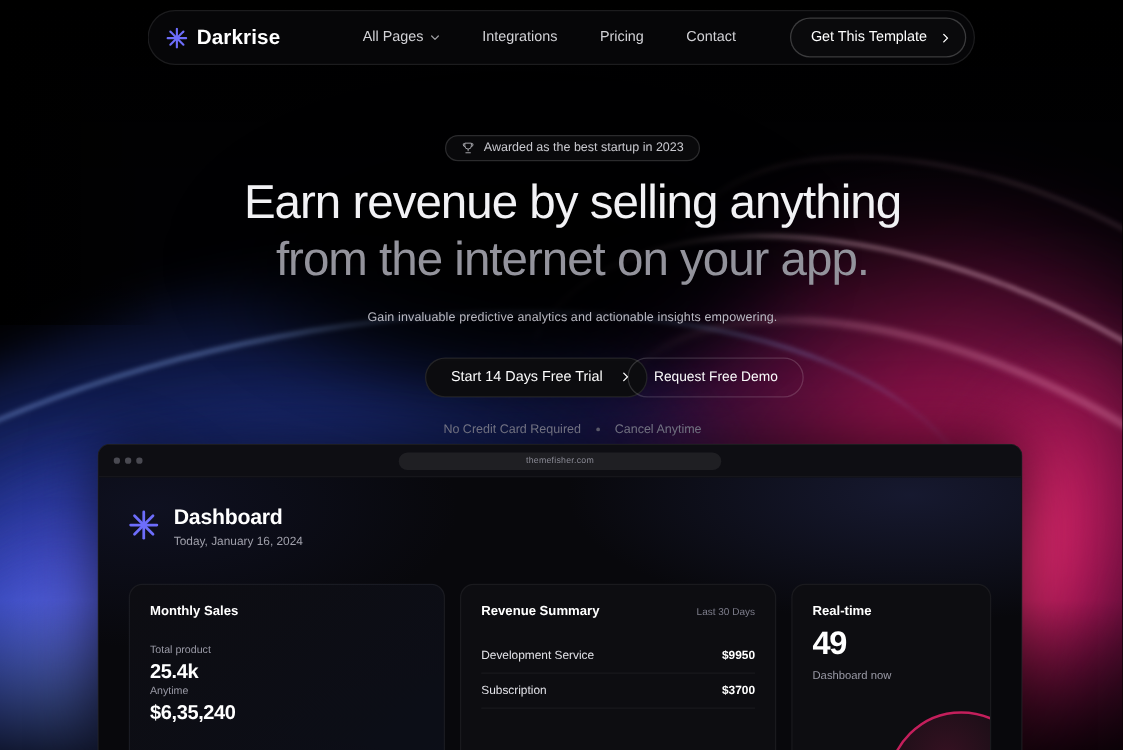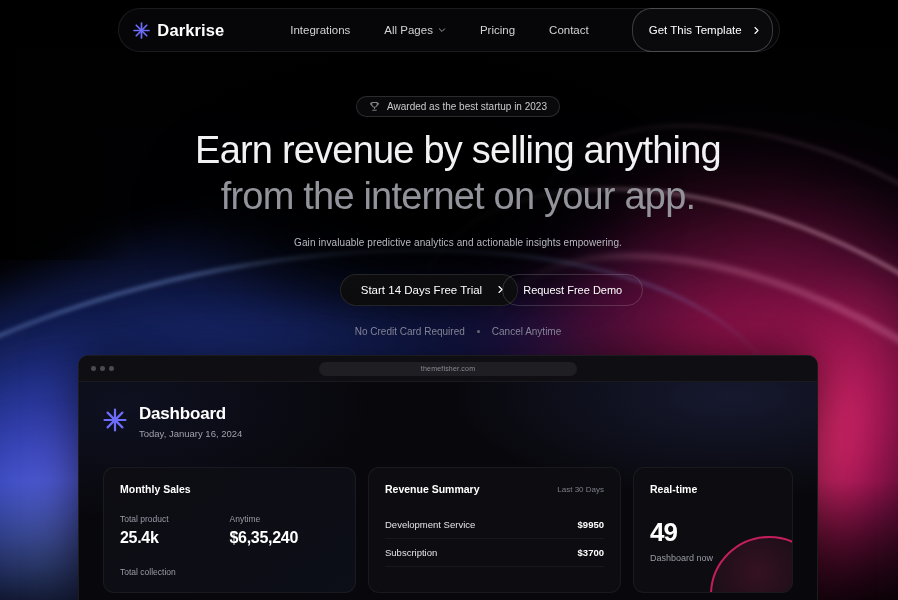--- a/index.html
+++ b/index.html
@@ -138,30 +138,30 @@
   .brand-name{ font-size:16.5px; font-weight:700; letter-spacing:.1px; color:#fff; }
   .nav-links{ display:flex; align-items:center; gap:0; }
   .nav-link{
     font-size:11.5px; color:#d2d2d6; padding:8px 17px; cursor:pointer;
     display:flex; align-items:center; gap:5px; white-space:nowrap;
   }
   .chev{ width:8px;height:8px; display:block; opacity:.75; }
   .cta{
     margin-left:26px;
     display:flex; align-items:center; gap:10px;
-    height:44px; padding:0 11px 0 16px;
+    height:32px; padding:0 11px 0 16px;
     border:1px solid rgba(255,255,255,.2);
     border-radius:20px;
     font-size:11.5px; color:#fff; cursor:pointer; white-space:nowrap;
     background:rgba(255,255,255,.02);
   }
   .arrow{ width:9px;height:9px; display:block; }
 
   
-  .hero{ position:absolute; z-index:20; left:0; right:0; top:96px; text-align:center;padding-left:18px; }
+  .hero{ position:absolute; z-index:20; left:0; right:0; top:108px; text-align:center;padding-left:18px; }
   .badge{
     display:inline-flex; align-items:center; gap:7px;
     height:21px; padding:0 12px;
     border:1px solid rgba(255,255,255,.14);
     border-radius:12px;
     font-size:10px; color:#c9c9cf;
     background:rgba(16,16,20,.55);
   }
   .badge svg{ width:11px;height:11px;display:block; opacity:.85; }
 
@@ -238,35 +238,35 @@
     padding:15px 16px;
     position:relative; overflow:hidden;
   }
   .card.c1{ width:253px; background:linear-gradient(145deg,#0d0d12 0%,#0c0e18 100%); }
   .card.c2{ width:253px; }
   .card.c3{ width:160px; }
   .card-title{ font-size:10.5px; font-weight:700; color:#fff; }
   .card-head{ display:flex; justify-content:space-between; align-items:center; }
   .card-sub{ font-size:8px; color:#7e7e8c; }
 
-  .kpis{ display:flex; gap:0; margin-top:19px; }
+  .kpis{ display:flex; gap:0; margin-top:19px;flex-direction:column; }
   .kpi{ flex:1; }
   .kpi-lbl{ font-size:8.5px; color:#9a9aa6; }
   .kpi-val{ font-size:16px; font-weight:700; color:#fff; margin-top:5px; letter-spacing:-.3px; }
   .kpi2-lbl{ margin-top:20px; font-size:8.5px; color:#9a9aa6; }
 
   .rows{ margin-top:16px; }
   .row{
     display:flex; justify-content:space-between; align-items:center;
     padding:8px 0; font-size:9.5px; color:#e3e3e9;
     border-bottom:1px solid rgba(255,255,255,.05);
   }
   .row .val{ font-weight:700; color:#fff; }
 
-  .rt-num{ font-size:26px; font-weight:700; color:#fff; margin-top:22px; letter-spacing:-1px; }
+  .rt-num{ font-size:26px; font-weight:700; color:#fff; margin-top:4px; letter-spacing:-1px; }
   .rt-lbl{ font-size:9px; color:#9a9aa6; margin-top:5px; }
   .rt-arc{
     position:absolute; right:-36px; bottom:-62px;
     width:118px; height:118px; border-radius:50%;
     border:2.5px solid #c41f5c;
     background:radial-gradient(circle at 40% 30%, rgba(196,31,92,.22), rgba(0,0,0,0) 70%);
   }
 </style>
 </head>
 <body>
@@ -302,27 +302,27 @@
           <line x1="1.5" y1="12" x2="22.5" y2="12"></line>
           <line x1="4.6" y1="4.6" x2="19.4" y2="19.4"></line>
           <line x1="19.4" y1="4.6" x2="4.6" y2="19.4"></line>
         </g>
       </svg>
       <span class="brand-name">Darkrise</span>
     </div>
 
     <div class="nav-links">
       <a class="nav-link">
-        <span>Integrations</span>
-      </a>
-      <a class="nav-link">
         <span>All Pages</span>
         <svg class="chev" viewBox="0 0 12 12">
           <path d="M2 4.2 L6 8.2 L10 4.2" fill="none" stroke="#d2d2d6" stroke-width="1.5" stroke-linecap="round" stroke-linejoin="round"></path>
         </svg>
+      </a>
+      <a class="nav-link">
+        <span>Integrations</span>
       </a>
       <a class="nav-link">
         <span>Pricing</span>
       </a>
       <a class="nav-link">
         <span>Contact</span>
       </a>
     </div>
 
     <div class="cta">

